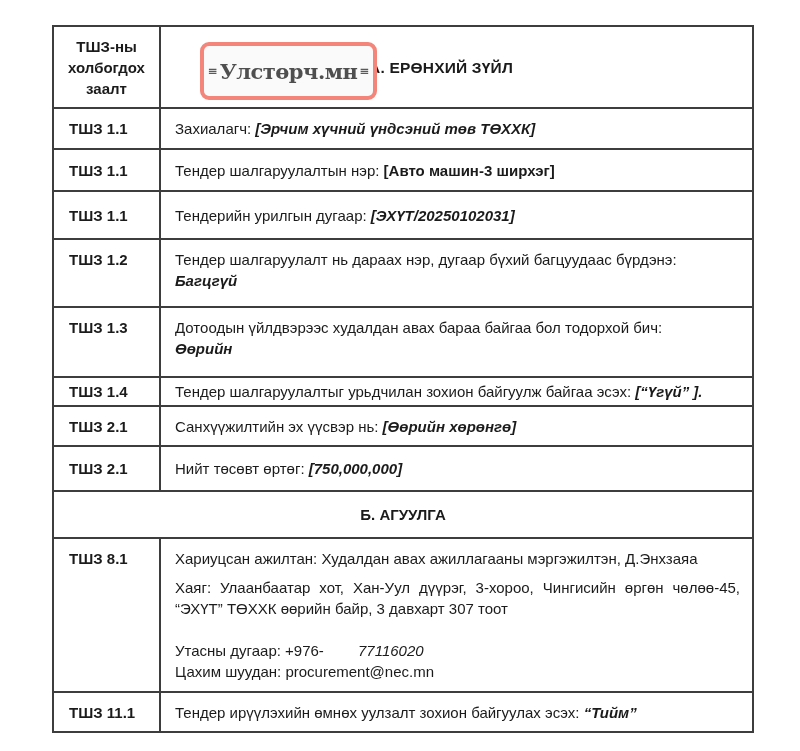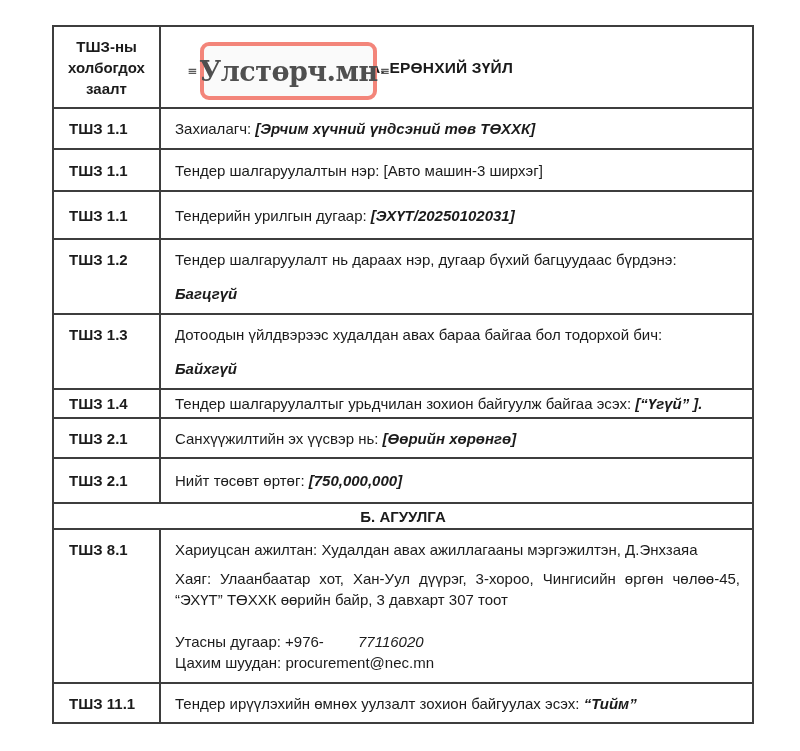--- a/index.html
+++ b/index.html
@@ -70,36 +70,35 @@
     background: #fafafa;
     display: flex;
     align-items: center;
     justify-content: center;
     z-index: 2;
     font-family: "DejaVu Serif", serif;
     color: #4f4f4f;
   }
   .wm-text {
     font-weight: bold;
-    font-size: 27px;
+    font-size: 21px;
     letter-spacing: -0.5px;
   }
   .wing {
     font-size: 12px;
     font-weight: bold;
     margin: 0 2px;
     color: #5a5a5a;
   }
   .v  { font-weight: bold; font-style: italic; text-align: center; }
-  .vb { font-weight: normal; }
+  .vb { font-weight: bold; }
   .it { font-style: italic; margin-left: 30px; }
   .em {
     font-weight: bold;
     font-style: italic;
-    margin-top: 13px;
   }
   .section-cell {
     text-align: center;
     font-weight: bold;
     padding: 0 !important;
   }
   .p1   { margin-bottom: 8px; }
   .addr { margin-bottom: 21px; text-align: justify; }
 </style>
 </head>
@@ -151,21 +150,21 @@
       <td>
         <div>Тендер шалгаруулалт нь дараах нэр, дугаар бүхий багцуудаас бүрдэнэ:</div>
         <div class="em">Багцгүй</div>
       </td>
     </tr>
 
     <tr class="top" style="height:70px">
       <td class="label">ТШЗ 1.3</td>
       <td>
         <div>Дотоодын үйлдвэрээс худалдан авах бараа байгаа бол тодорхой бич:</div>
-        <div class="em">Байхгүй</div>
+        <div class="em">Өөрийн</div>
       </td>
     </tr>
 
     <tr style="height:29px">
       <td class="label">ТШЗ 1.4</td>
       <td>
         <span>Тендер шалгаруулалтыг урьдчилан зохион байгуулж байгаа эсэх: </span><span class="v">[“Үгүй” ].</span>
       </td>
     </tr>
 
@@ -176,21 +175,21 @@
       </td>
     </tr>
 
     <tr style="height:45px">
       <td class="label">ТШЗ 2.1</td>
       <td>
         <span>Нийт төсөвт өртөг: </span><span class="v">[750,000,000]</span>
       </td>
     </tr>
 
-    <tr style="height:26px">
+    <tr style="height:47px">
       <td colspan="2" class="section-cell">Б. АГУУЛГА</td>
     </tr>
 
     <tr class="top" style="height:152px">
       <td class="label">ТШЗ 8.1</td>
       <td>
         <div class="p1">Хариуцсан ажилтан: Худалдан авах ажиллагааны мэргэжилтэн, Д.Энхзаяа</div>
         <div class="addr">Хаяг: Улаанбаатар хот, Хан-Уул дүүрэг, 3-хороо, Чингисийн өргөн чөлөө-45, “ЭХҮТ” ТӨХХК өөрийн байр, 3 давхарт 307 тоот</div>
         <div>
           <span>Утасны дугаар: +976- </span><span class="it">77116020</span>

